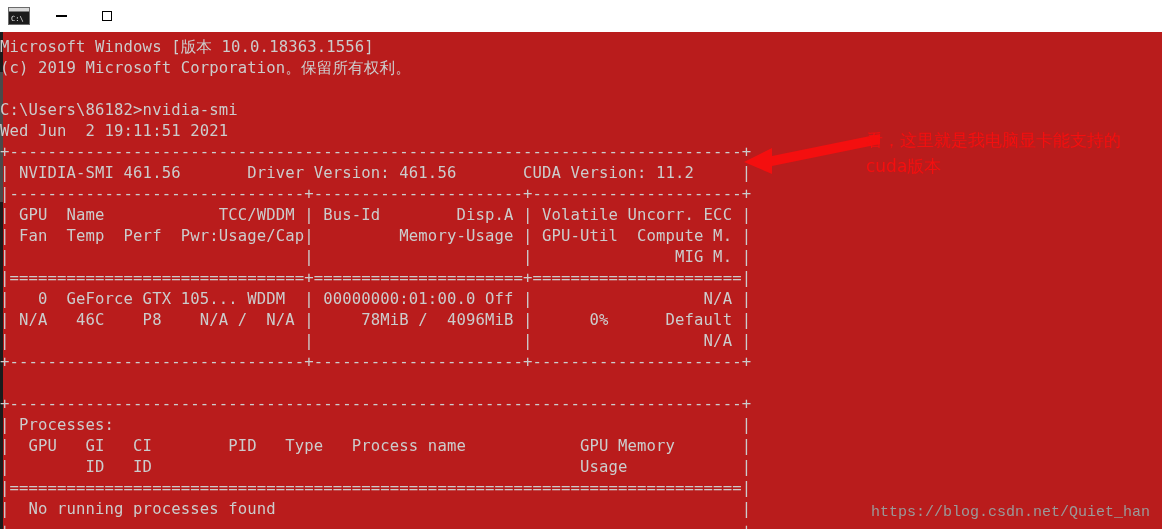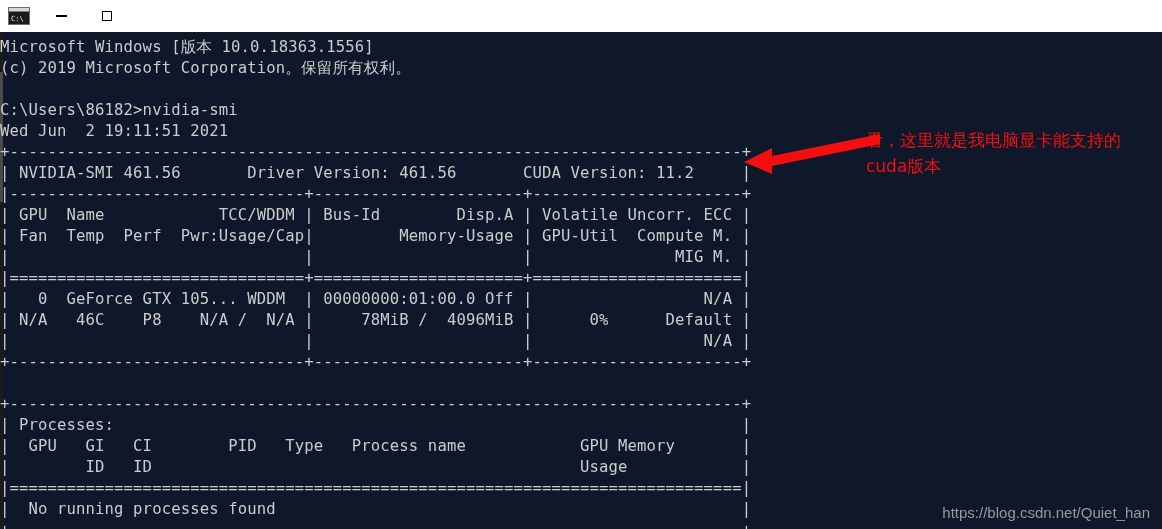--- a/index.html
+++ b/index.html
@@ -80,21 +80,21 @@
     box-sizing: border-box;
   }
 
   
   .terminal {
     position: absolute;
     left: 0;
     top: 32px;
     width: 1162px;
     height: 497px;
-    background: #0f172a;
+    background: #b91c1c;
     overflow: hidden;
   }
   .console {
     position: absolute;
     left: 0px;
     top: 5px;
     font-family: "DejaVu Sans Mono", "Liberation Mono", monospace;
     font-size: 15.6px;
     line-height: 21px;
     color: #cccccc;
@@ -142,21 +142,21 @@
     width: 140px;
     height: 44px;
   }
 
   
   .watermark {
     position: absolute;
     right: 12px;
     bottom: 8px;
     color: #9a9a9a;
-    font-family: Liberation Sans, sans-serif;
+    font-family: Liberation Mono, monospace;
     font-size: 15px;
     white-space: nowrap;
   }
 </style>
 </head>
 <body>
 
 <div id="app">
 
   <div class="titlebar">

